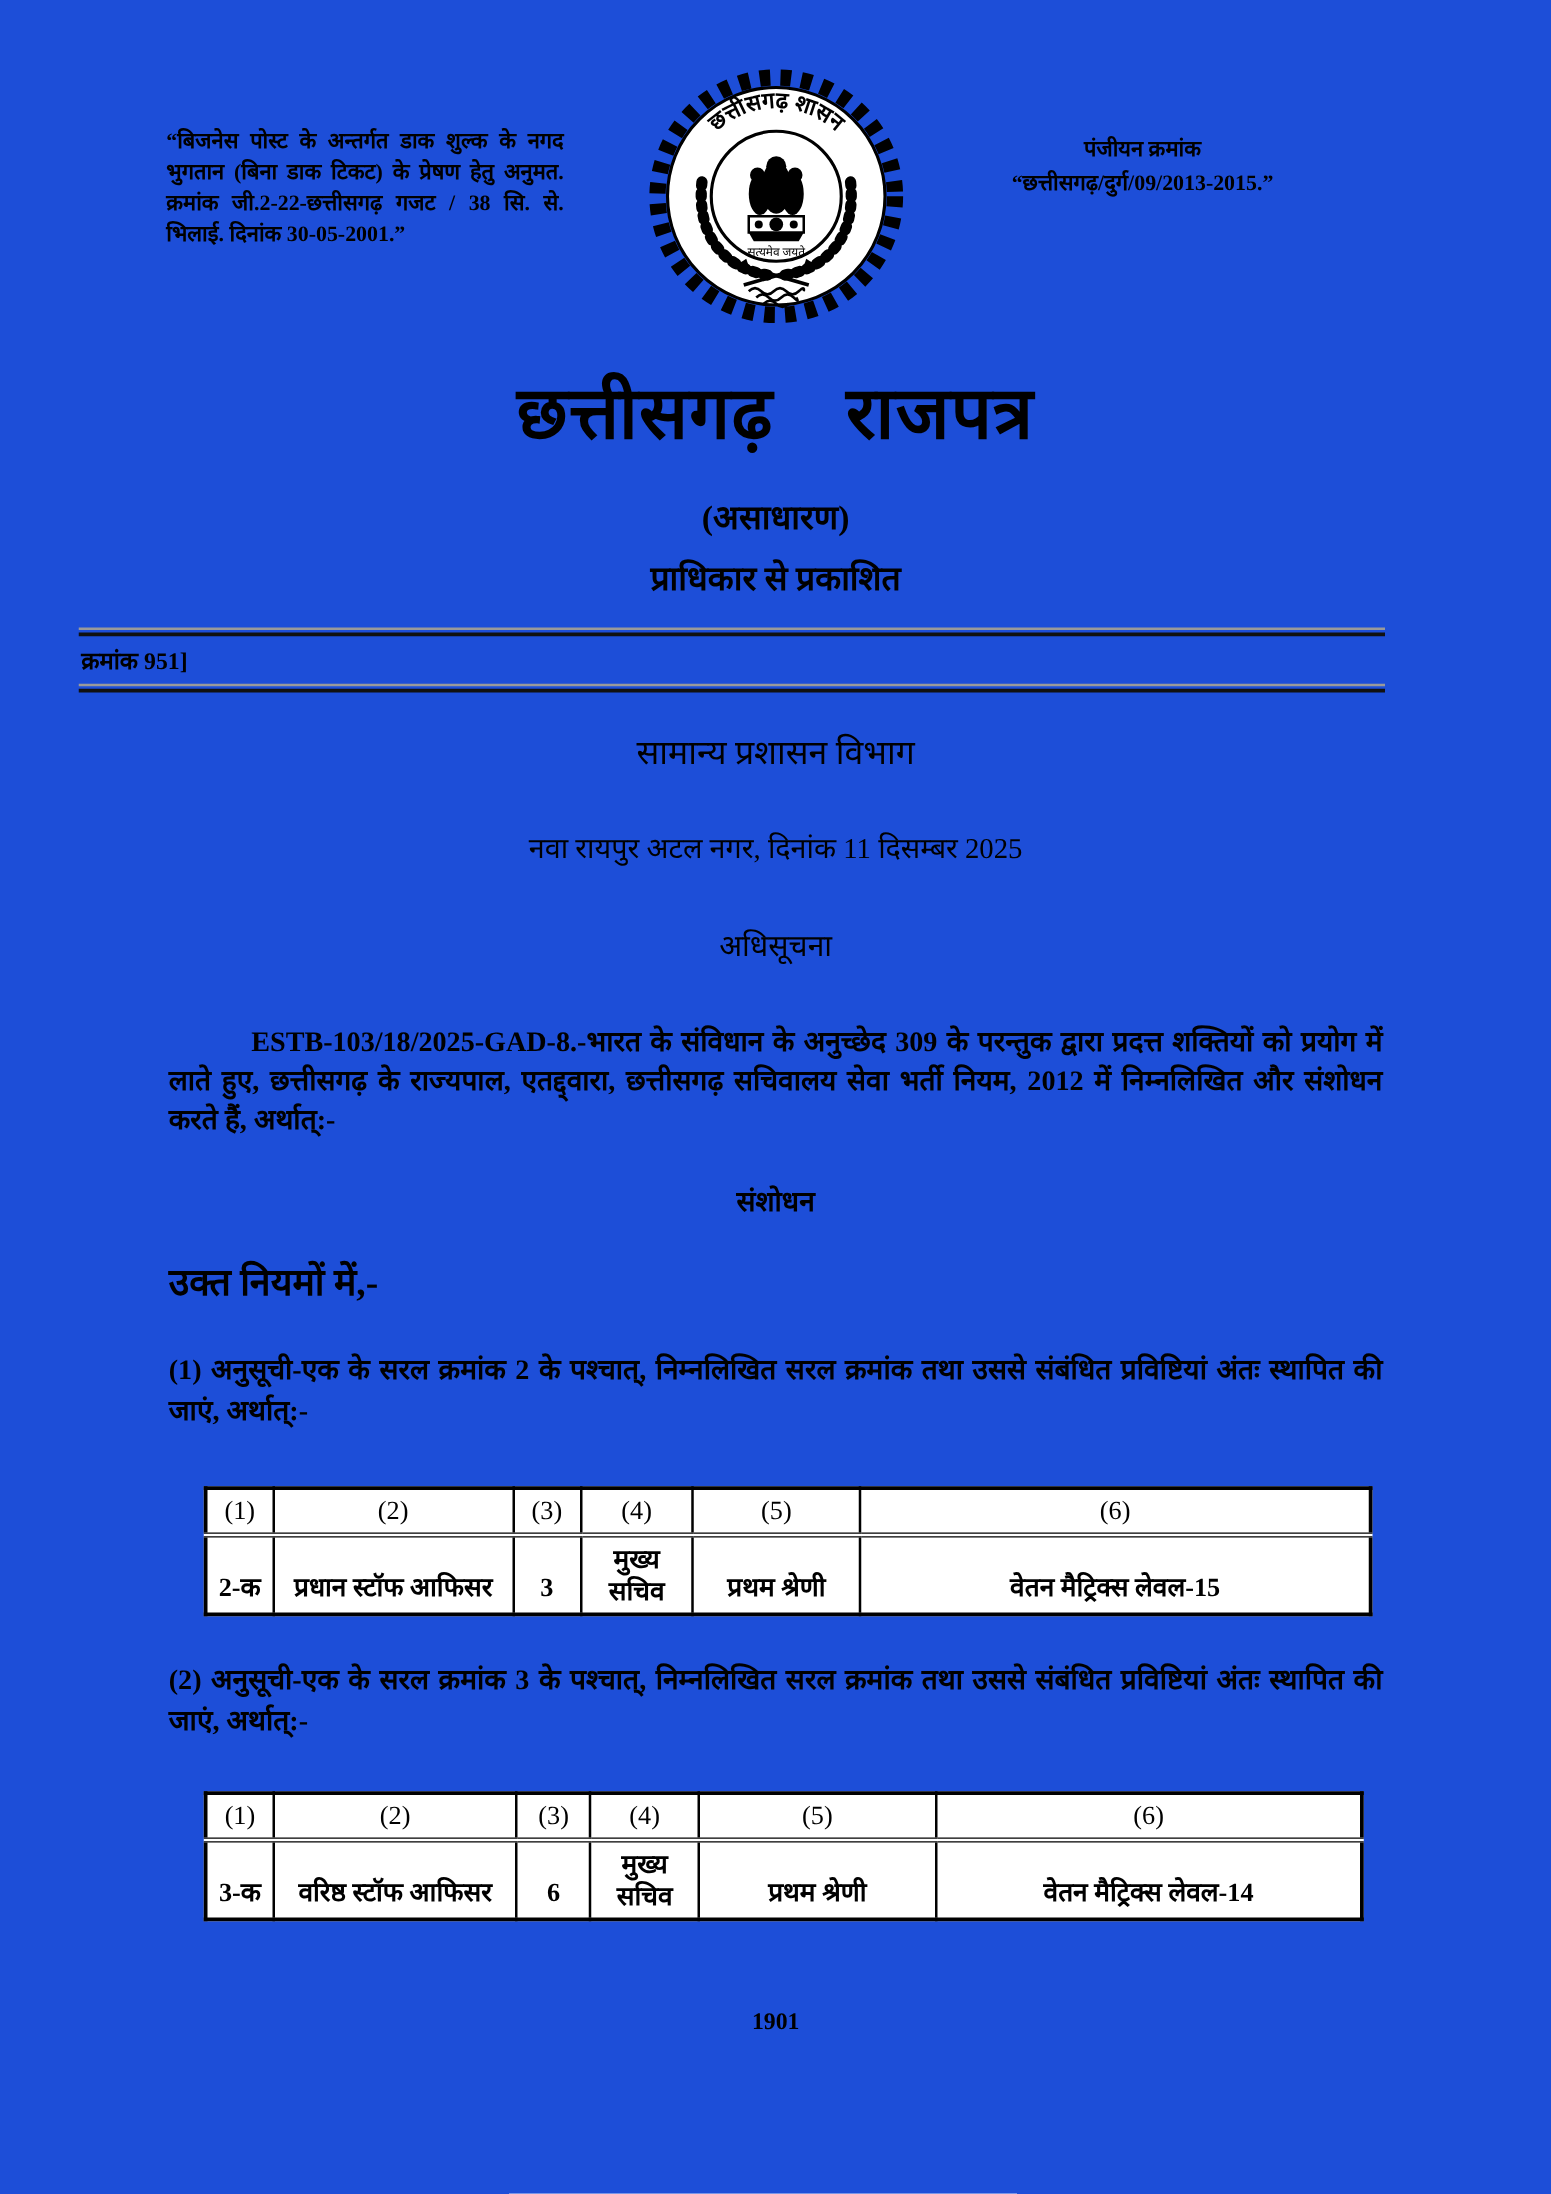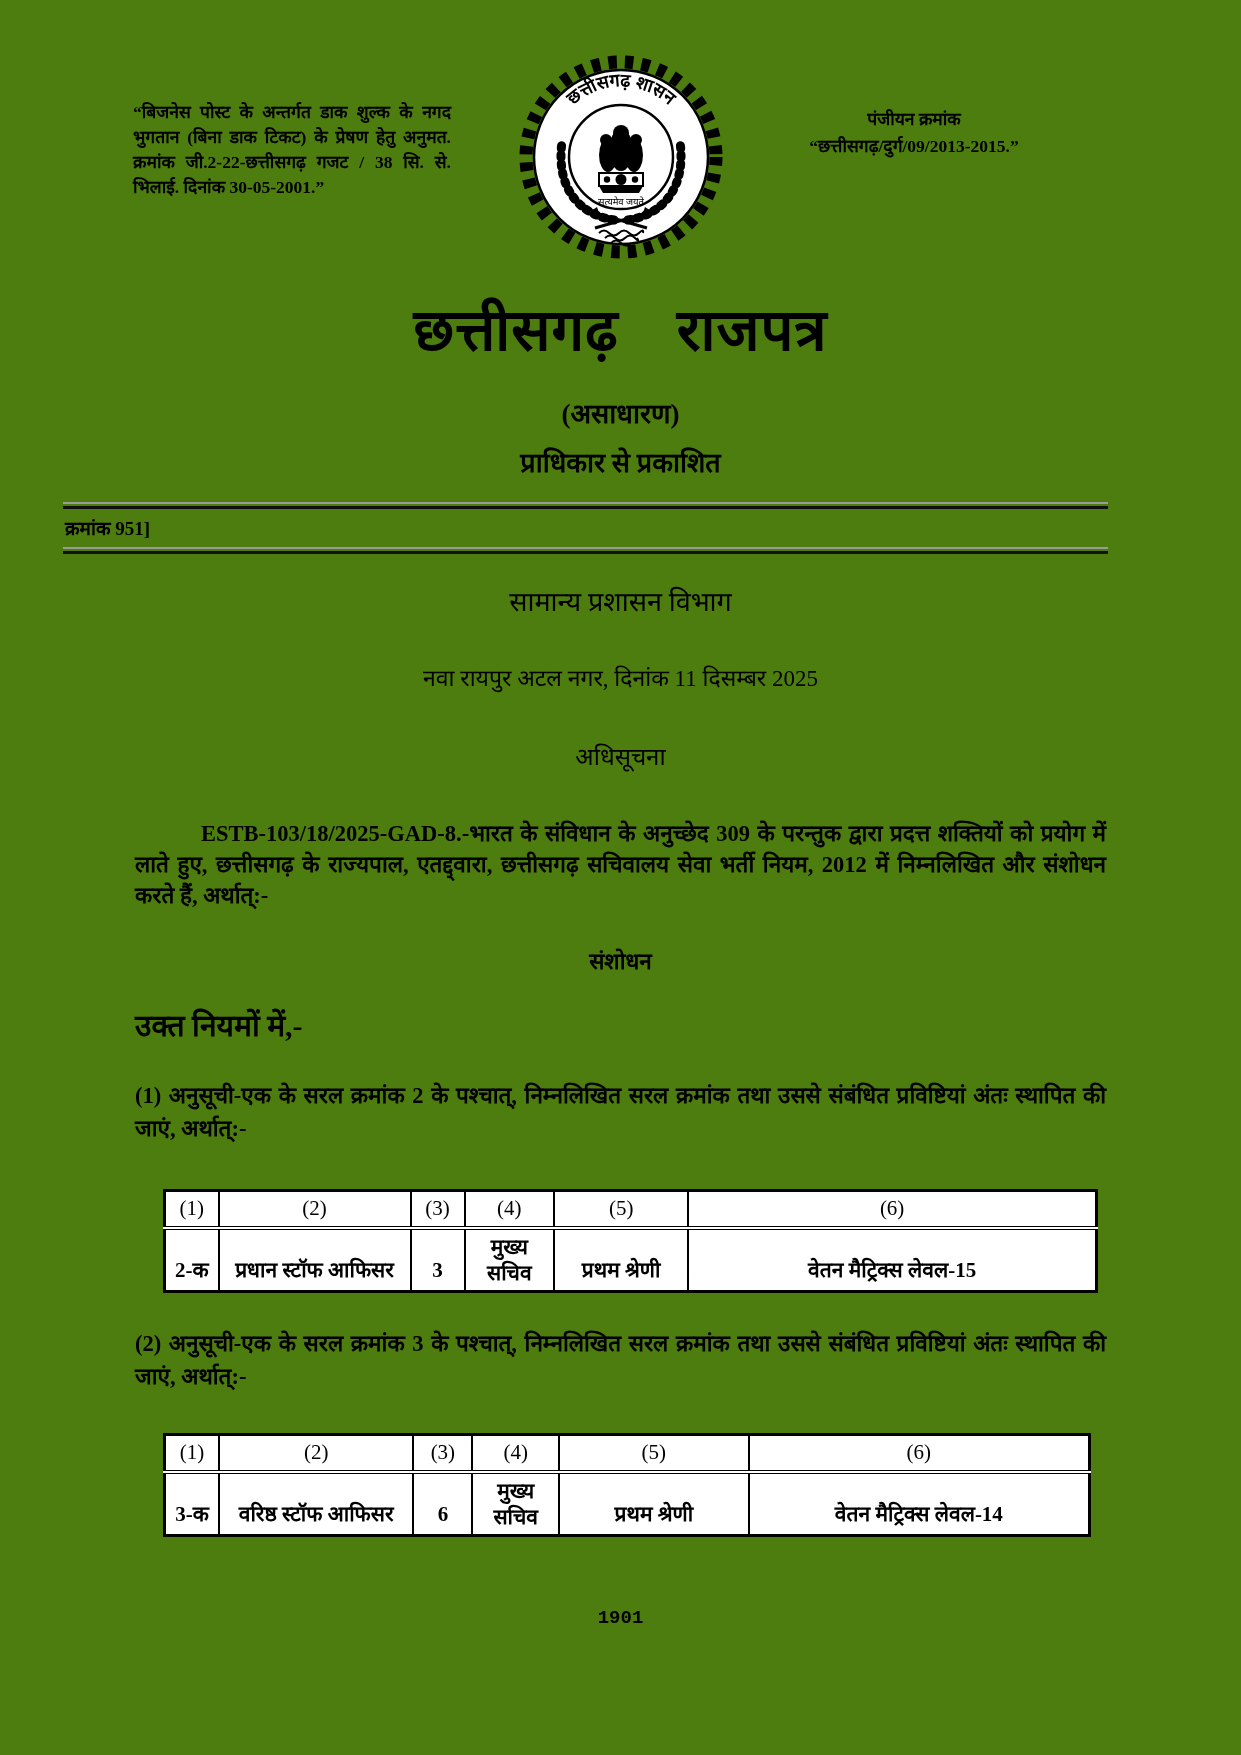--- a/index.html
+++ b/index.html
@@ -2,21 +2,21 @@
 <html><head>
 <meta charset="utf-8">
 <style>
   * { margin: 0; padding: 0; box-sizing: border-box; }
   html, body { background: #ffffff; }
   .page {
     position: relative;
     width: 1241px;
     height: 1755px;
     margin: 0 auto;
-    background: #4d7c0f;
+    background: #1d4ed8;
     color: #000;
     font-family: "Liberation Serif", "DejaVu Serif", serif;
     overflow: hidden;
   }
   
   .masthead { position: relative; height: 292px; }
   .postal-note {
     position: absolute; left: 133px; top: 100px; width: 318px;
     font-size: 17.5px; line-height: 25px; font-weight: bold;
     text-align: justify;
@@ -69,21 +69,21 @@
   .sched-table.t1 { margin-top: 44px; width: 935px; }
   .sched-table.t2 { margin-top: 40px; width: 928px; }
   .sched-table th, .sched-table td { border: 2px solid #000; text-align: center; }
   .sched-table th { height: 37px; font-weight: normal; border-bottom: 4px double #000; vertical-align: middle; }
   .sched-table td { height: 64px; vertical-align: bottom; padding-bottom: 7px; font-weight: bold; }
   .sched-table td.wrap { vertical-align: middle; padding: 2px 20px; line-height: 1.25; }
   
   .page-number {
     position: absolute; left: 0; bottom: 126px; width: 100%;
     text-align: center; font-size: 19px; font-weight: bold;
-    font-family: Liberation Mono, monospace;
+    font-family: Liberation Serif, serif;
   }
 </style>
 </head>
 <body>
 
 <div class="page">
 
   <div class="masthead">
     <div class="postal-note">“बिजनेस पोस्ट के अन्तर्गत डाक शुल्क के नगद भुगतान (बिना डाक टिकट) के प्रेषण हेतु अनुमत. क्रमांक जी.2-22-छत्तीसगढ़ गजट / 38 सि. से. भिलाई. दिनांक 30-05-2001.”</div>
 

